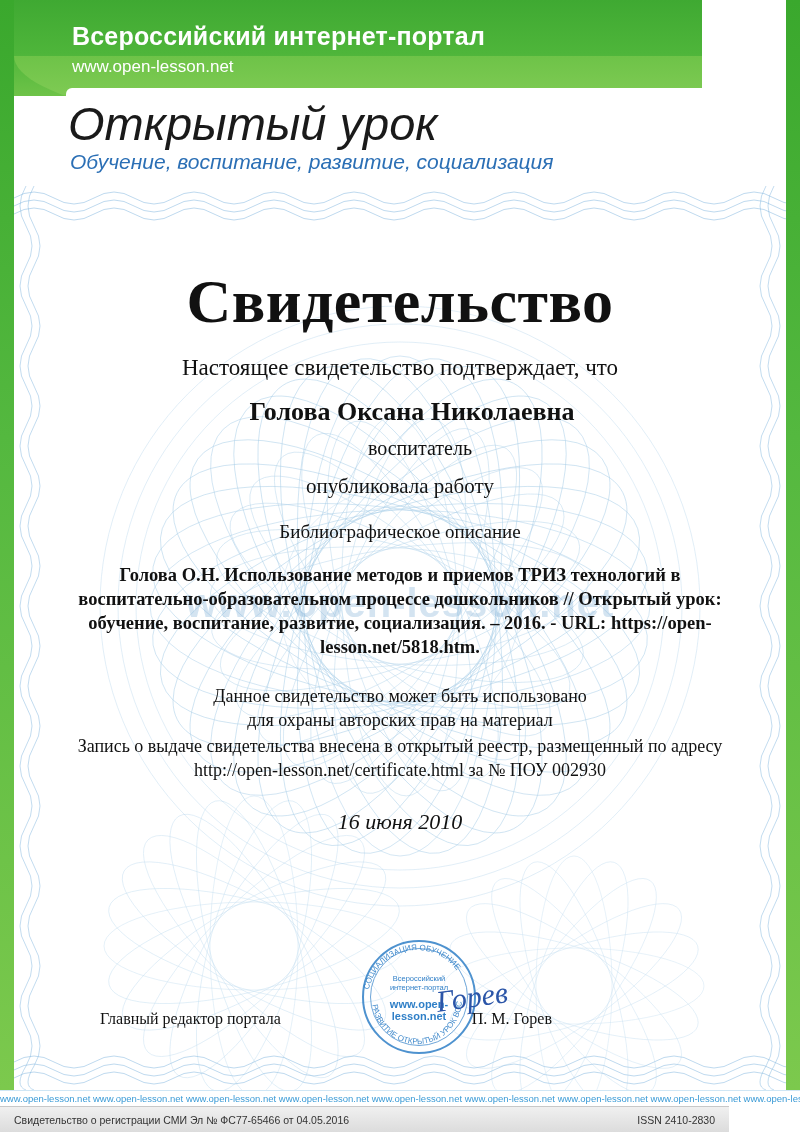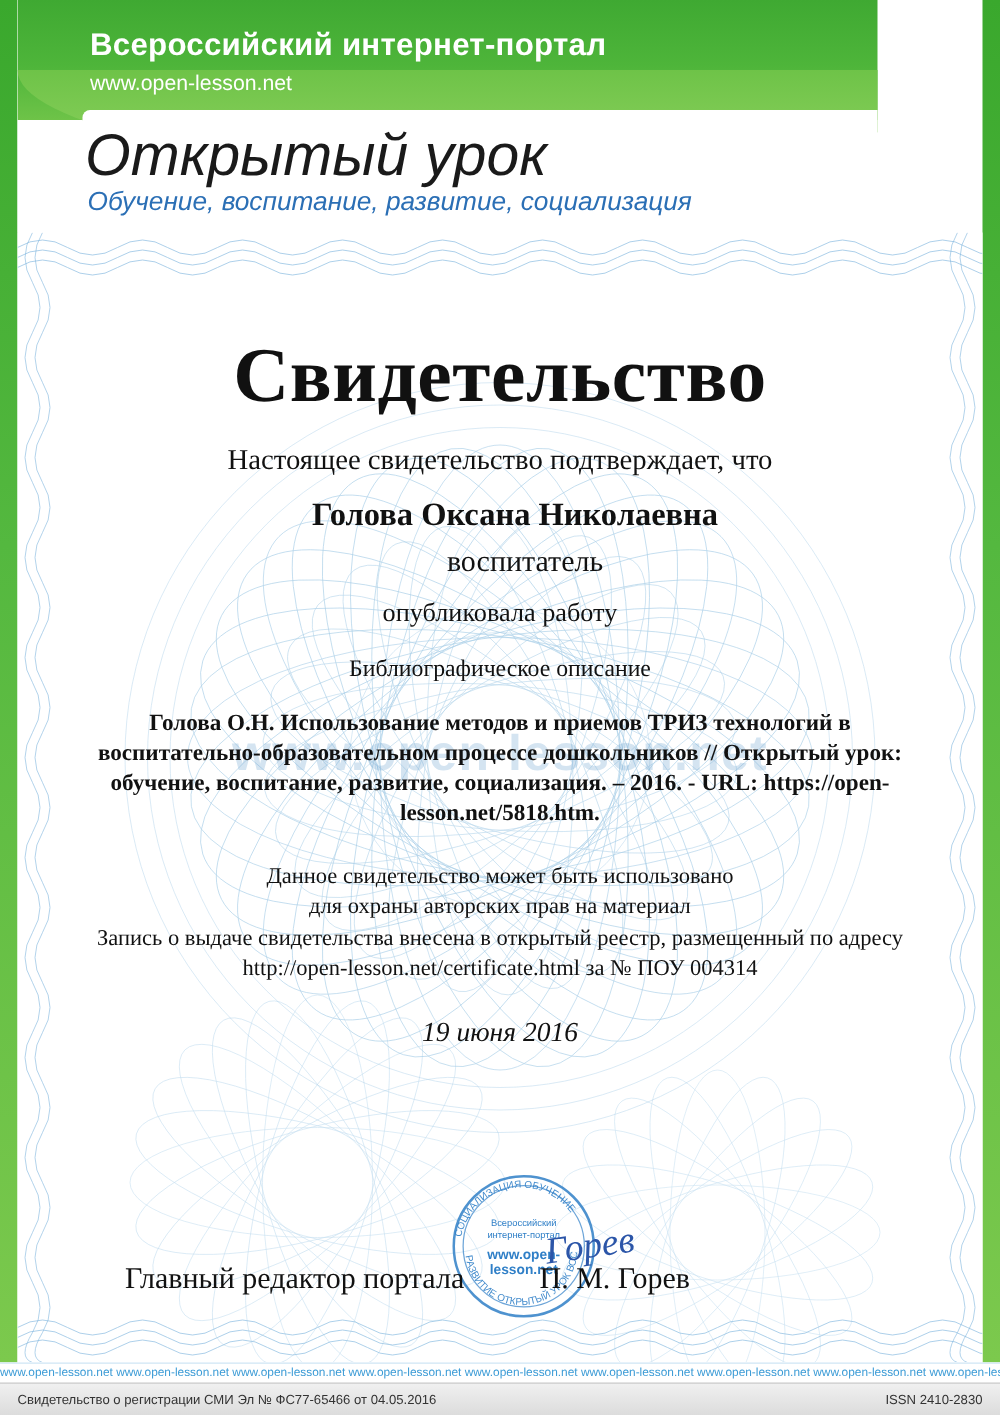--- a/index.html
+++ b/index.html
@@ -147,21 +147,21 @@
     font-size: 23px;
   }
   .person-name {
     margin-top: 16px;
     font-weight: bold;
     font-size: 26px;
     padding-left: 24px;
   }
   .person-role {
     margin-top: 10px;
-    font-size: 24px;
+    font-size: 20px;
     padding-left: 40px;
   }
   .person-org {
     margin-top: 6px;
     font-size: 20px;
   }
   .published-line {
     margin-top: 14px;
     font-size: 21px;
   }
@@ -218,21 +218,21 @@
   .sign-row {
     position: absolute;
     left: 14px;
     top: 1010px;
     width: 624px;
     display: flex;
     align-items: flex-start;
     justify-content: space-between;
     padding: 0 86px;
     box-sizing: border-box;
-    font-size: 24px;
+    font-size: 16px;
     color: #111;
   }
 
   
   .stamp {
     position: absolute;
     left: 358px;
     top: 940px;
     width: 160px;
     height: 118px;
@@ -309,21 +309,21 @@
     white-space: nowrap;
     overflow: hidden;
     border-top: 1px solid #cfe6f5;
   }
 
   
   .footer {
     position: absolute;
     left: 0;
     top: 1106px;
-    width: 800px;
+    width: 729px;
     height: 26px;
     background: linear-gradient(180deg, #f0f0f0 0%, #dcdcdc 100%);
     border-top: 1px solid #c8c8c8;
     display: flex;
     align-items: center;
     justify-content: space-between;
     padding: 0 14px;
     box-sizing: border-box;
     font-family: "Liberation Sans", sans-serif;
     font-size: 10.5px;
@@ -451,22 +451,22 @@
     <div class="cert-title">Свидетельство</div>
     <div class="confirm-line">Настоящее свидетельство подтверждает, что</div>
     <div class="person-name">Голова Оксана Николаевна</div>
     <div class="person-role">воспитатель</div>
     <div class="published-line">опубликовала работу</div>
     <div class="biblio-label">Библиографическое описание</div>
     <div class="biblio-text">Голова О.Н. Использование методов и приемов ТРИЗ технологий в воспитательно-образовательном процессе дошкольников // Открытый урок: обучение, воспитание, развитие, социализация. – 2016. - URL: https://open-lesson.net/5818.htm.</div>
     <div class="usage-note" style="white-space: pre-line;">Данное свидетельство может быть использовано
 для охраны авторских прав на материал</div>
     <div class="registry-note" style="white-space: pre-line;">Запись о выдаче свидетельства внесена в открытый реестр, размещенный по адресу
-http://open-lesson.net/certificate.html за № ПОУ 004314</div>
-    <div class="cert-date">19 июня 2016</div>
+http://open-lesson.net/certificate.html за № ПОУ 002930</div>
+    <div class="cert-date">16 июня 2010</div>
   </div>
 
   <div class="stamp">
     <svg width="160" height="118" viewBox="0 0 160 118" xmlns="http://www.w3.org/2000/svg">
       <defs>
         <path id="arcTop" d="M 10,59 A 49,49 0 0 1 108,59"></path>
         <path id="arcBottom" d="M 14,59 A 45,45 0 0 0 104,59"></path>
       </defs>
       <g fill="#2f7fc7" font-family="Liberation Sans, sans-serif" font-size="8" opacity="0.9">
         <text>

